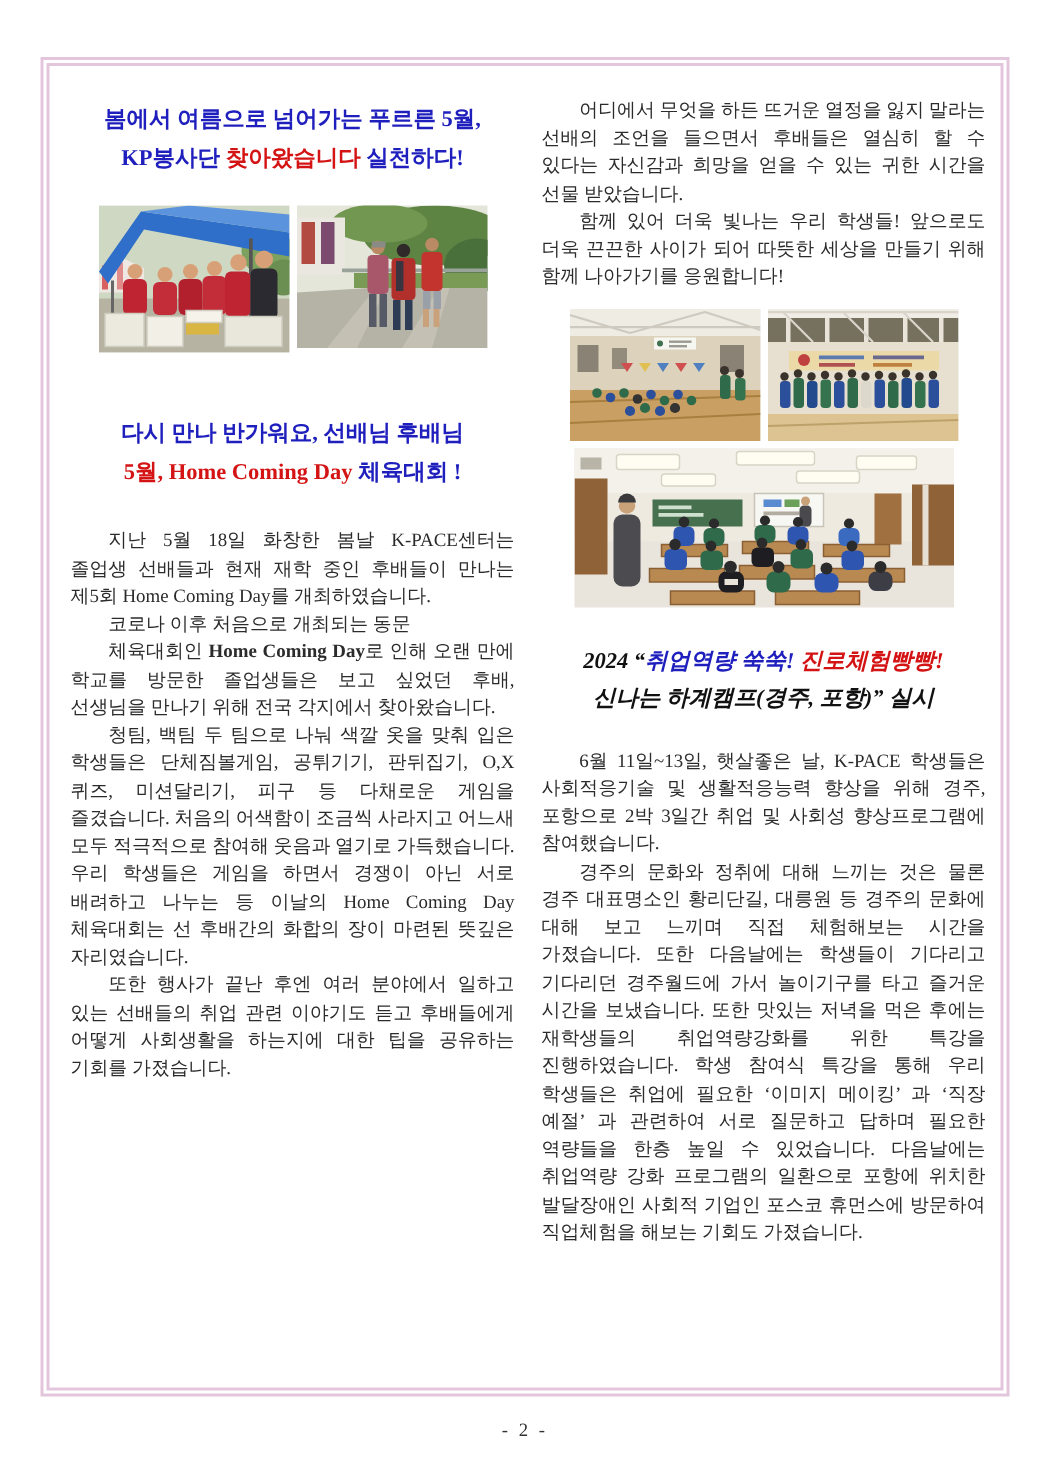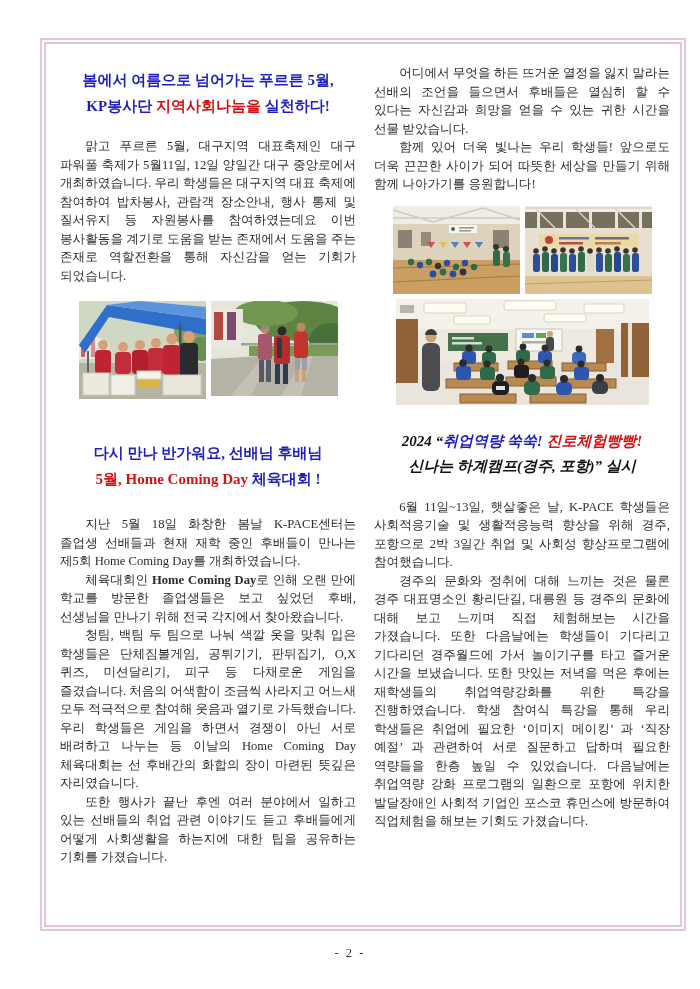--- a/index.html
+++ b/index.html
@@ -9,21 +9,21 @@
     --border-pink:#e4c6dc;
     --page-bg:#ffffff;
   }
   html,body{margin:0;padding:0;background:#ffffff;}
   .sheet{
     position:relative;width:700px;height:989px;background:var(--page-bg);
     font-family:"Liberation Serif","DejaVu Serif",serif;color:var(--body-text);
     overflow:hidden;
   }
   .frame{
-    position:absolute;left:40px;top:38px;width:646px;height:893px;
+    position:absolute;left:27px;top:38px;width:646px;height:893px;
     box-sizing:border-box;border:6px double var(--border-pink);
     padding:20px 12px 10px 14px;display:flex;gap:18px;overflow:hidden;
   }
   .col{width:296px;flex:0 0 296px;}
   .body{
     font-size:12.6px;line-height:1.47;margin:0;text-align:justify;
     word-break:keep-all;color:var(--body-text);
   }
   .indent{text-indent:2em;}
   .h{font-weight:bold;font-size:15px;line-height:1.7;text-align:center;margin:0;}
@@ -50,25 +50,24 @@
 <div class="sheet">
   <div class="frame">
 
     <div class="col">
 
       <div class="h h1-top">
         <div>
           <span class="t-blue">봄에서 여름으로 넘어가는 푸르른 5월,</span>
         </div>
         <div>
-          <span class="t-blue">KP봉사단 </span><span class="t-red">지역사회나눔을</span><span class="t-blue"> 실천하다!</span>
-        </div>
-      </div>
-
-      <p class="body indent mt-p1">맑고 푸르른 5월, 대구지역 대표축제인 대구 파워풀 축제가 5월11일, 12일 양일간 대구 중앙로에서 개최하였습니다. 우리 학생들은 대구지역 대표 축제에 참여하여 밥차봉사, 관람객 장소안내, 행사 통제 및 질서유지 등 자원봉사를 참여하였는데요 이번 봉사활동을 계기로 도움을 받는 존재에서 도움을 주는 존재로 역할전환을 통해 자신감을 얻는 기회가 되었습니다.</p>
+          <span class="t-blue">KP봉사단 </span><span class="t-red">찾아왔습니다</span><span class="t-blue"> 실천하다!</span>
+        </div>
+      </div>
+
 
       <div class="photo-row photos1">
         <svg class="photo" width="127" height="98" viewBox="0 0 127 98">
           <rect width="127" height="98" fill="#cfd8c2"></rect>
           <rect y="62" width="127" height="36" fill="#b7b3a2"></rect>
           <circle cx="112" cy="30" r="17" fill="#7da15f"></circle>
           <circle cx="123" cy="48" r="12" fill="#6b8f52"></circle>
           <polygon points="0,46 14,34 30,42 30,58 0,58" fill="#efe8e2"></polygon>
           <rect x="2" y="40" width="4" height="16" fill="#d86060"></rect>
           <rect x="12" y="38" width="4" height="18" fill="#e08a8a"></rect>
@@ -129,20 +128,21 @@
       <div class="h h2-top">
         <div>
           <span class="t-blue">다시 만나 반가워요, 선배님 후배님</span>
         </div>
         <div>
           <span class="t-red">5월, Home Coming Day</span><span class="t-blue"> 체육대회 !</span>
         </div>
       </div>
 
       <p class="body indent">지난 5월 18일 화창한 봄날 K-PACE센터는 졸업생 선배들과 현재 재학 중인 후배들이 만나는 제5회 Home Coming Day를 개최하였습니다.</p>
+      <p class="body indent">코로나 이후 처음으로 개최되는 동문</p>
       <p class="body indent"><span>체육대회인 </span><b>Home Coming Day</b><span>로 인해 오랜 만에 학교를 방문한 졸업생들은 보고 싶었던 후배, 선생님을 만나기 위해 전국 각지에서 찾아왔습니다.</span></p>
       <p class="body indent">청팀, 백팀 두 팀으로 나눠 색깔 옷을 맞춰 입은 학생들은 단체짐볼게임, 공튀기기, 판뒤집기, O,X 퀴즈, 미션달리기, 피구 등 다채로운 게임을 즐겼습니다. 처음의 어색함이 조금씩 사라지고 어느새 모두 적극적으로 참여해 웃음과 열기로 가득했습니다. 우리 학생들은 게임을 하면서 경쟁이 아닌 서로 배려하고 나누는 등 이날의 Home Coming Day 체육대회는 선 후배간의 화합의 장이 마련된 뜻깊은 자리였습니다.</p>
       <p class="body indent">또한 행사가 끝난 후엔 여러 분야에서 일하고 있는 선배들의 취업 관련 이야기도 듣고 후배들에게 어떻게 사회생활을 하는지에 대한 팁을 공유하는 기회를 가졌습니다.</p>
     </div>
 
     <div class="col">
 
       <p class="body indent">어디에서 무엇을 하든 뜨거운 열정을 잃지 말라는 선배의 조언을 들으면서 후배들은 열심히 할 수 있다는 자신감과 희망을 얻을 수 있는 귀한 시간을 선물 받았습니다.</p>
       <p class="body indent">함께 있어 더욱 빛나는 우리 학생들! 앞으로도 더욱 끈끈한 사이가 되어 따뜻한 세상을 만들기 위해 함께 나아가기를 응원합니다!</p>
 

